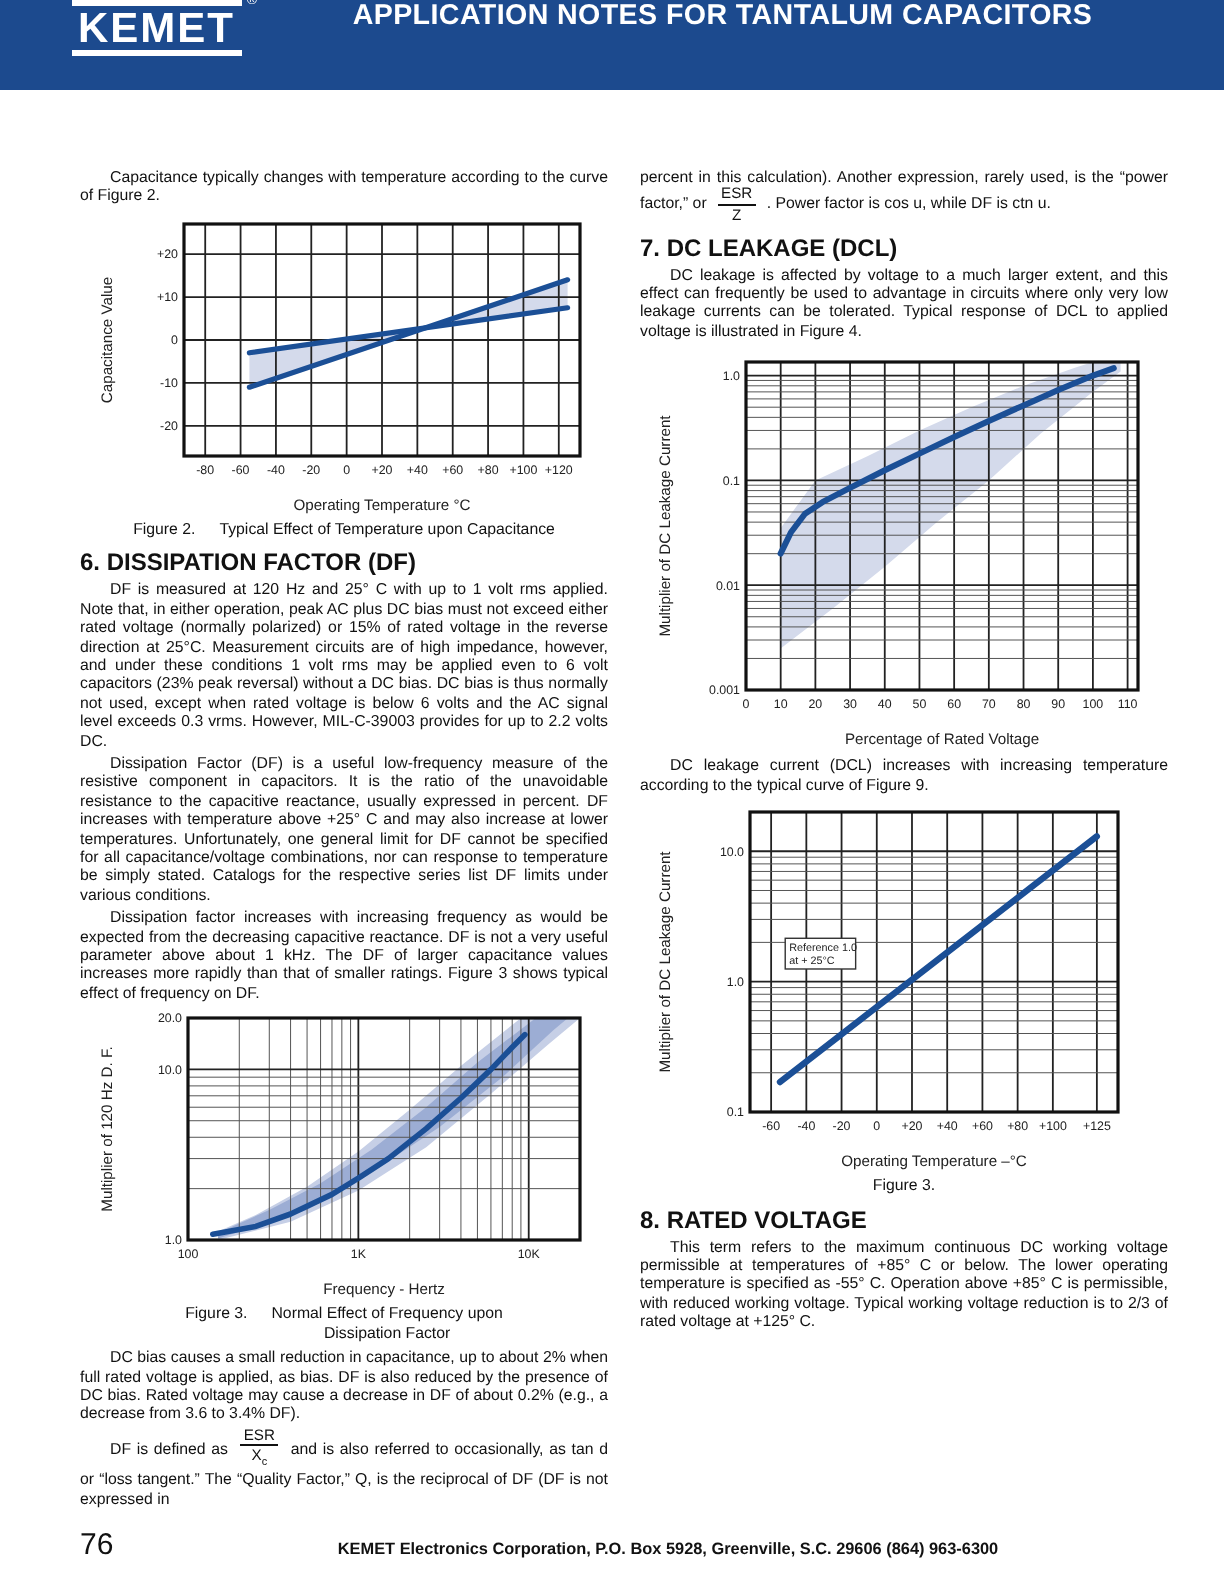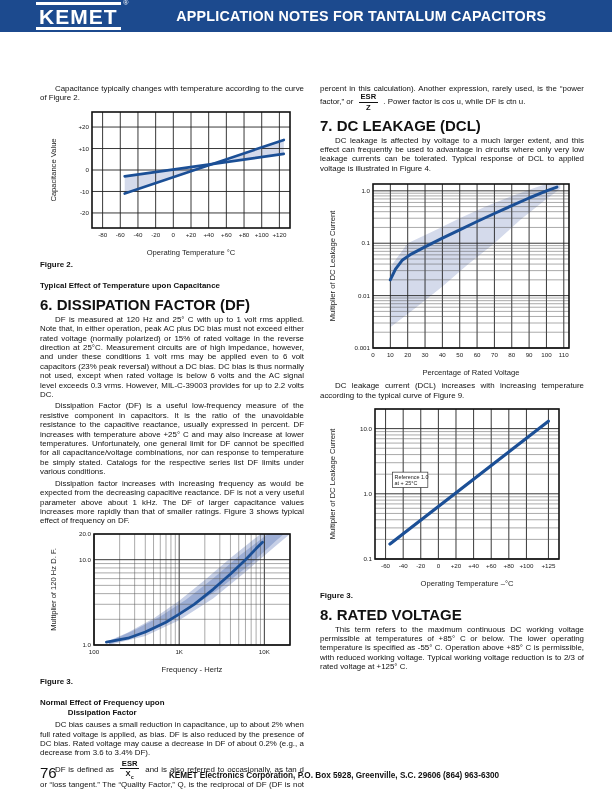--- a/index.html
+++ b/index.html
@@ -1,40 +1,40 @@
 <!DOCTYPE html>
 <html><head>
 <meta charset="utf-8">
 <style>
   html,body{margin:0;padding:0;}
   body{
     width:612px;height:792px;background:#ffffff;position:relative;overflow:hidden;
     font-family:"Liberation Sans",sans-serif;color:#111;
   }
-  .topbar{position:absolute;top:0;left:0;right:0;height:32px;background:#1c4a8e;display:flex;align-items:center;}
+  .topbar{position:absolute;top:0;left:0;right:0;height:45px;background:#1c4a8e;display:flex;align-items:flex-start;}
   .logo{margin-left:36px;border-top:3px solid #fff;border-bottom:3px solid #fff;padding:1px 3px 0 3px;position:relative;line-height:1;}
   .logo-text{color:#fff;font-weight:bold;font-size:21px;letter-spacing:1px;}
   .reg{color:#fff;font-size:7px;position:absolute;top:-6px;right:-8px;}
   .bar-title{flex:1;text-align:center;color:#fff;font-weight:bold;font-size:14.3px;letter-spacing:.2px;padding-right:10px;}
 
   .columns{position:absolute;top:84px;left:40px;right:28px;display:flex;gap:16px;}
   .col{flex:1;min-width:0;}
 
   .body-text{font-size:7.9px;line-height:1.19;text-align:justify;margin:0 0 2px 0;}
   .indent{text-indent:15px;}
-  .sec{font-size:15px;font-weight:bold;margin:5px 0 2px 0;}
+  .sec{font-size:12px;font-weight:bold;margin:5px 0 2px 0;}
 
   .fig{margin:3px 0 3px 0;padding:0;}
   .chart{display:flex;justify-content:center;}
   svg text{font-family:"Liberation Sans",sans-serif;}
-  .cap{display:flex;justify-content:center;align-items:flex-start;gap:12px;font-weight:bold;font-size:7.9px;margin-top:2px;line-height:1.2;flex-direction:column;}
+  .cap{display:flex;justify-content:center;align-items:flex-start;gap:12px;font-weight:normal;font-size:7.9px;margin-top:2px;line-height:1.2;}
   .cap-lines{display:inline-block;text-align:center;}
   .cap-lines span{display:block;}
 
-  .frac{display:inline-block;vertical-align:middle;text-align:center;line-height:1;margin:0 3px;font-size:7.6px;font-weight:bold;}
+  .frac{display:inline-block;vertical-align:middle;text-align:center;line-height:1;margin:0 3px;font-size:7.6px;}
   .frac .num{display:block;border-bottom:.8px solid #111;padding:0 2px 1px 2px;}
   .frac .den{display:block;padding-top:1px;}
   .frac sub{font-size:5.5px;}
   .fp-indent{margin-left:15px;}
 
   .pagefoot{position:absolute;bottom:11px;left:40px;right:40px;display:flex;align-items:baseline;}
   .pagenum{font-size:15px;width:56px;}
   .foot-text{flex:1;text-align:center;font-weight:bold;font-size:8.2px;}
 </style>
 </head>

